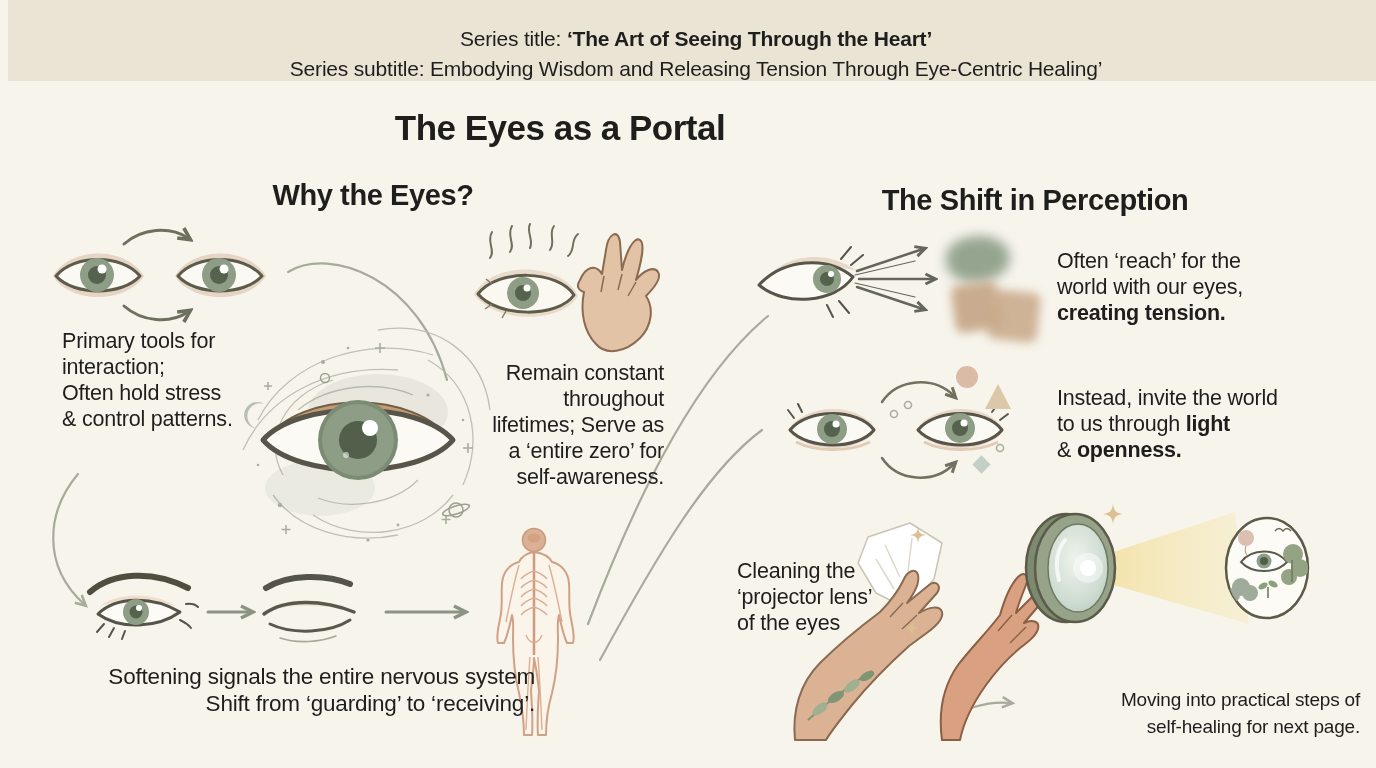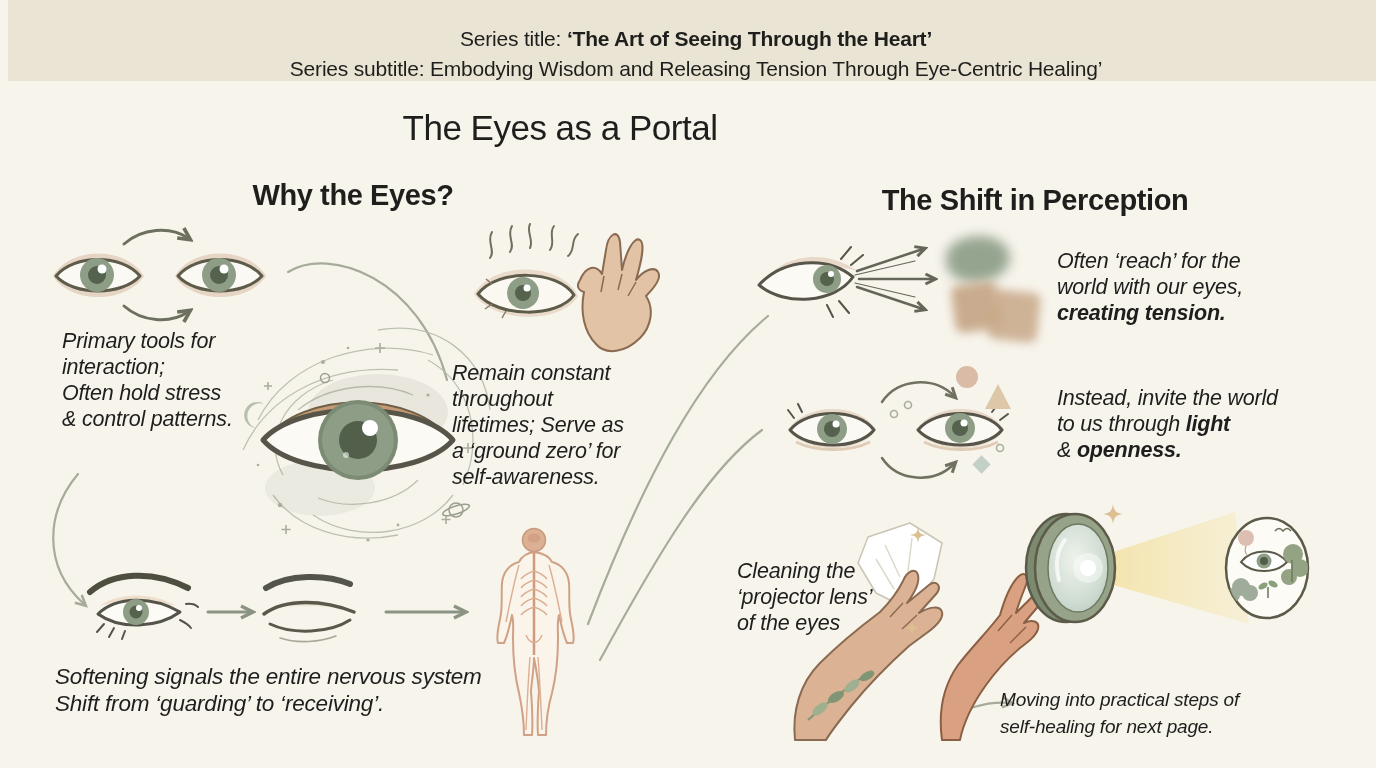--- a/index.html
+++ b/index.html
@@ -8,42 +8,42 @@
     background:var(--c-background,#f7f4ec);
     font-family:"Liberation Sans", sans-serif;
     color:var(--c-ink,#1e1e1c);
   }
   .abs{position:absolute;}
   
   .band{left:8px;top:0;width:1376px;height:81px;background:var(--c-band,#eae4d4);}
   .band-line{width:1376px;text-align:center;font-size:21px;letter-spacing:-.2px;}
   .band-line b{font-weight:700;}
   
-  .page-title{left:0;top:108px;width:1120px;text-align:center;font-size:35px;font-weight:400;letter-spacing:-.5px;}
+  .page-title{left:0;top:108px;width:1120px;text-align:center;font-size:35px;font-weight:700;letter-spacing:-.5px;}
   .col-head{font-size:29px;font-weight:700;letter-spacing:-.4px;text-align:center;}
   
-  .txt{font-size:21.5px;line-height:26px;letter-spacing:-.2px;font-style:italic;}
-  .txt.center{text-align:left;}
+  .txt{font-size:21.5px;line-height:26px;letter-spacing:-.2px;}
+  .txt.center{text-align:right;}
   .b{font-weight:700;}
   
   .blur-blob{filter:blur(6px);}
   .sage{stroke:var(--c-sage,#a6ac99);fill:none;stroke-width:2.2;stroke-linecap:round;}
   .arrow{stroke:var(--c-arrow,#6e705e);fill:none;stroke-linecap:round;}
   svg{overflow:visible;}
 </style>
 </head>
 <body>
 
 <div class="abs band">
   <div class="abs band-line" style="top:27px;"><span>Series title: </span><b>‘The Art of Seeing Through the Heart’</b></div>
   <div class="abs band-line" style="top:57px;">Series subtitle: Embodying Wisdom and Releasing Tension Through Eye-Centric Healing’</div>
 </div>
 
 <div class="abs page-title">The Eyes as a Portal</div>
-<div class="abs col-head" style="left:153px;top:179px;width:400px;">Why the Eyes?</div>
+<div class="abs col-head" style="left:173px;top:179px;width:400px;">Why the Eyes?</div>
 <div class="abs col-head" style="left:835px;top:164px;width:400px;margin-top:20px;">The Shift in Perception</div>
 
 <svg class="abs" style="left:0;top:0;" width="1376" height="768" viewBox="0 0 1376 768">
   <defs>
     <marker id="ah-sage" viewBox="0 0 12 12" refX="8" refY="6" markerWidth="7" markerHeight="7" orient="auto">
       <path d="M2,2 L10,6 L2,10" fill="none" stroke="#a6ac99" stroke-width="2"></path>
     </marker>
   </defs>
   <path class="sage" d="M288,272 C330,246 420,278 447,380"></path>
   <path class="sage" d="M78,474 C46,512 42,566 84,604" marker-end="url(#ah-sage)"></path>
@@ -151,21 +151,21 @@
   <g>
     <path d="M112,58 C118,44 128,42 134,52 L138,28 C140,12 150,6 152,20 L154,48 C158,30 166,14 172,18 C178,22 172,44 168,58 C176,48 186,44 190,50 C194,56 186,66 178,74 C186,86 184,104 172,116 C158,130 138,134 128,122 C116,110 112,90 116,70 C110,68 108,64 112,58 Z" fill="#e3c3a6" stroke="#8a6b51" stroke-width="2" stroke-linejoin="round"></path>
     <path d="M136,54 L133,70 M154,52 L150,68 M168,60 L160,74" stroke="#8a6b51" stroke-width="1.5" fill="none"></path>
   </g>
 </svg>
 
 <div class="abs txt center" style="left:452px;top:360px;width:212px;">
   <div>Remain constant</div>
   <div>throughout</div>
   <div>lifetimes; Serve as</div>
-  <div>a ‘ground zero’ for</div>
+  <div>a ‘entire zero’ for</div>
   <div>self-awareness.</div>
 </div>
 
 <svg class="abs" style="left:58px;top:562px;" width="415" height="100" viewBox="0 0 415 100">
   <defs>
     <marker id="ah-sg2" viewBox="0 0 12 12" refX="8" refY="6" markerWidth="6" markerHeight="6" orient="auto">
       <path d="M2,2 L10,6 L2,10" fill="none" stroke="#8b9383" stroke-width="2.4"></path>
     </marker>
   </defs>
   <g>

